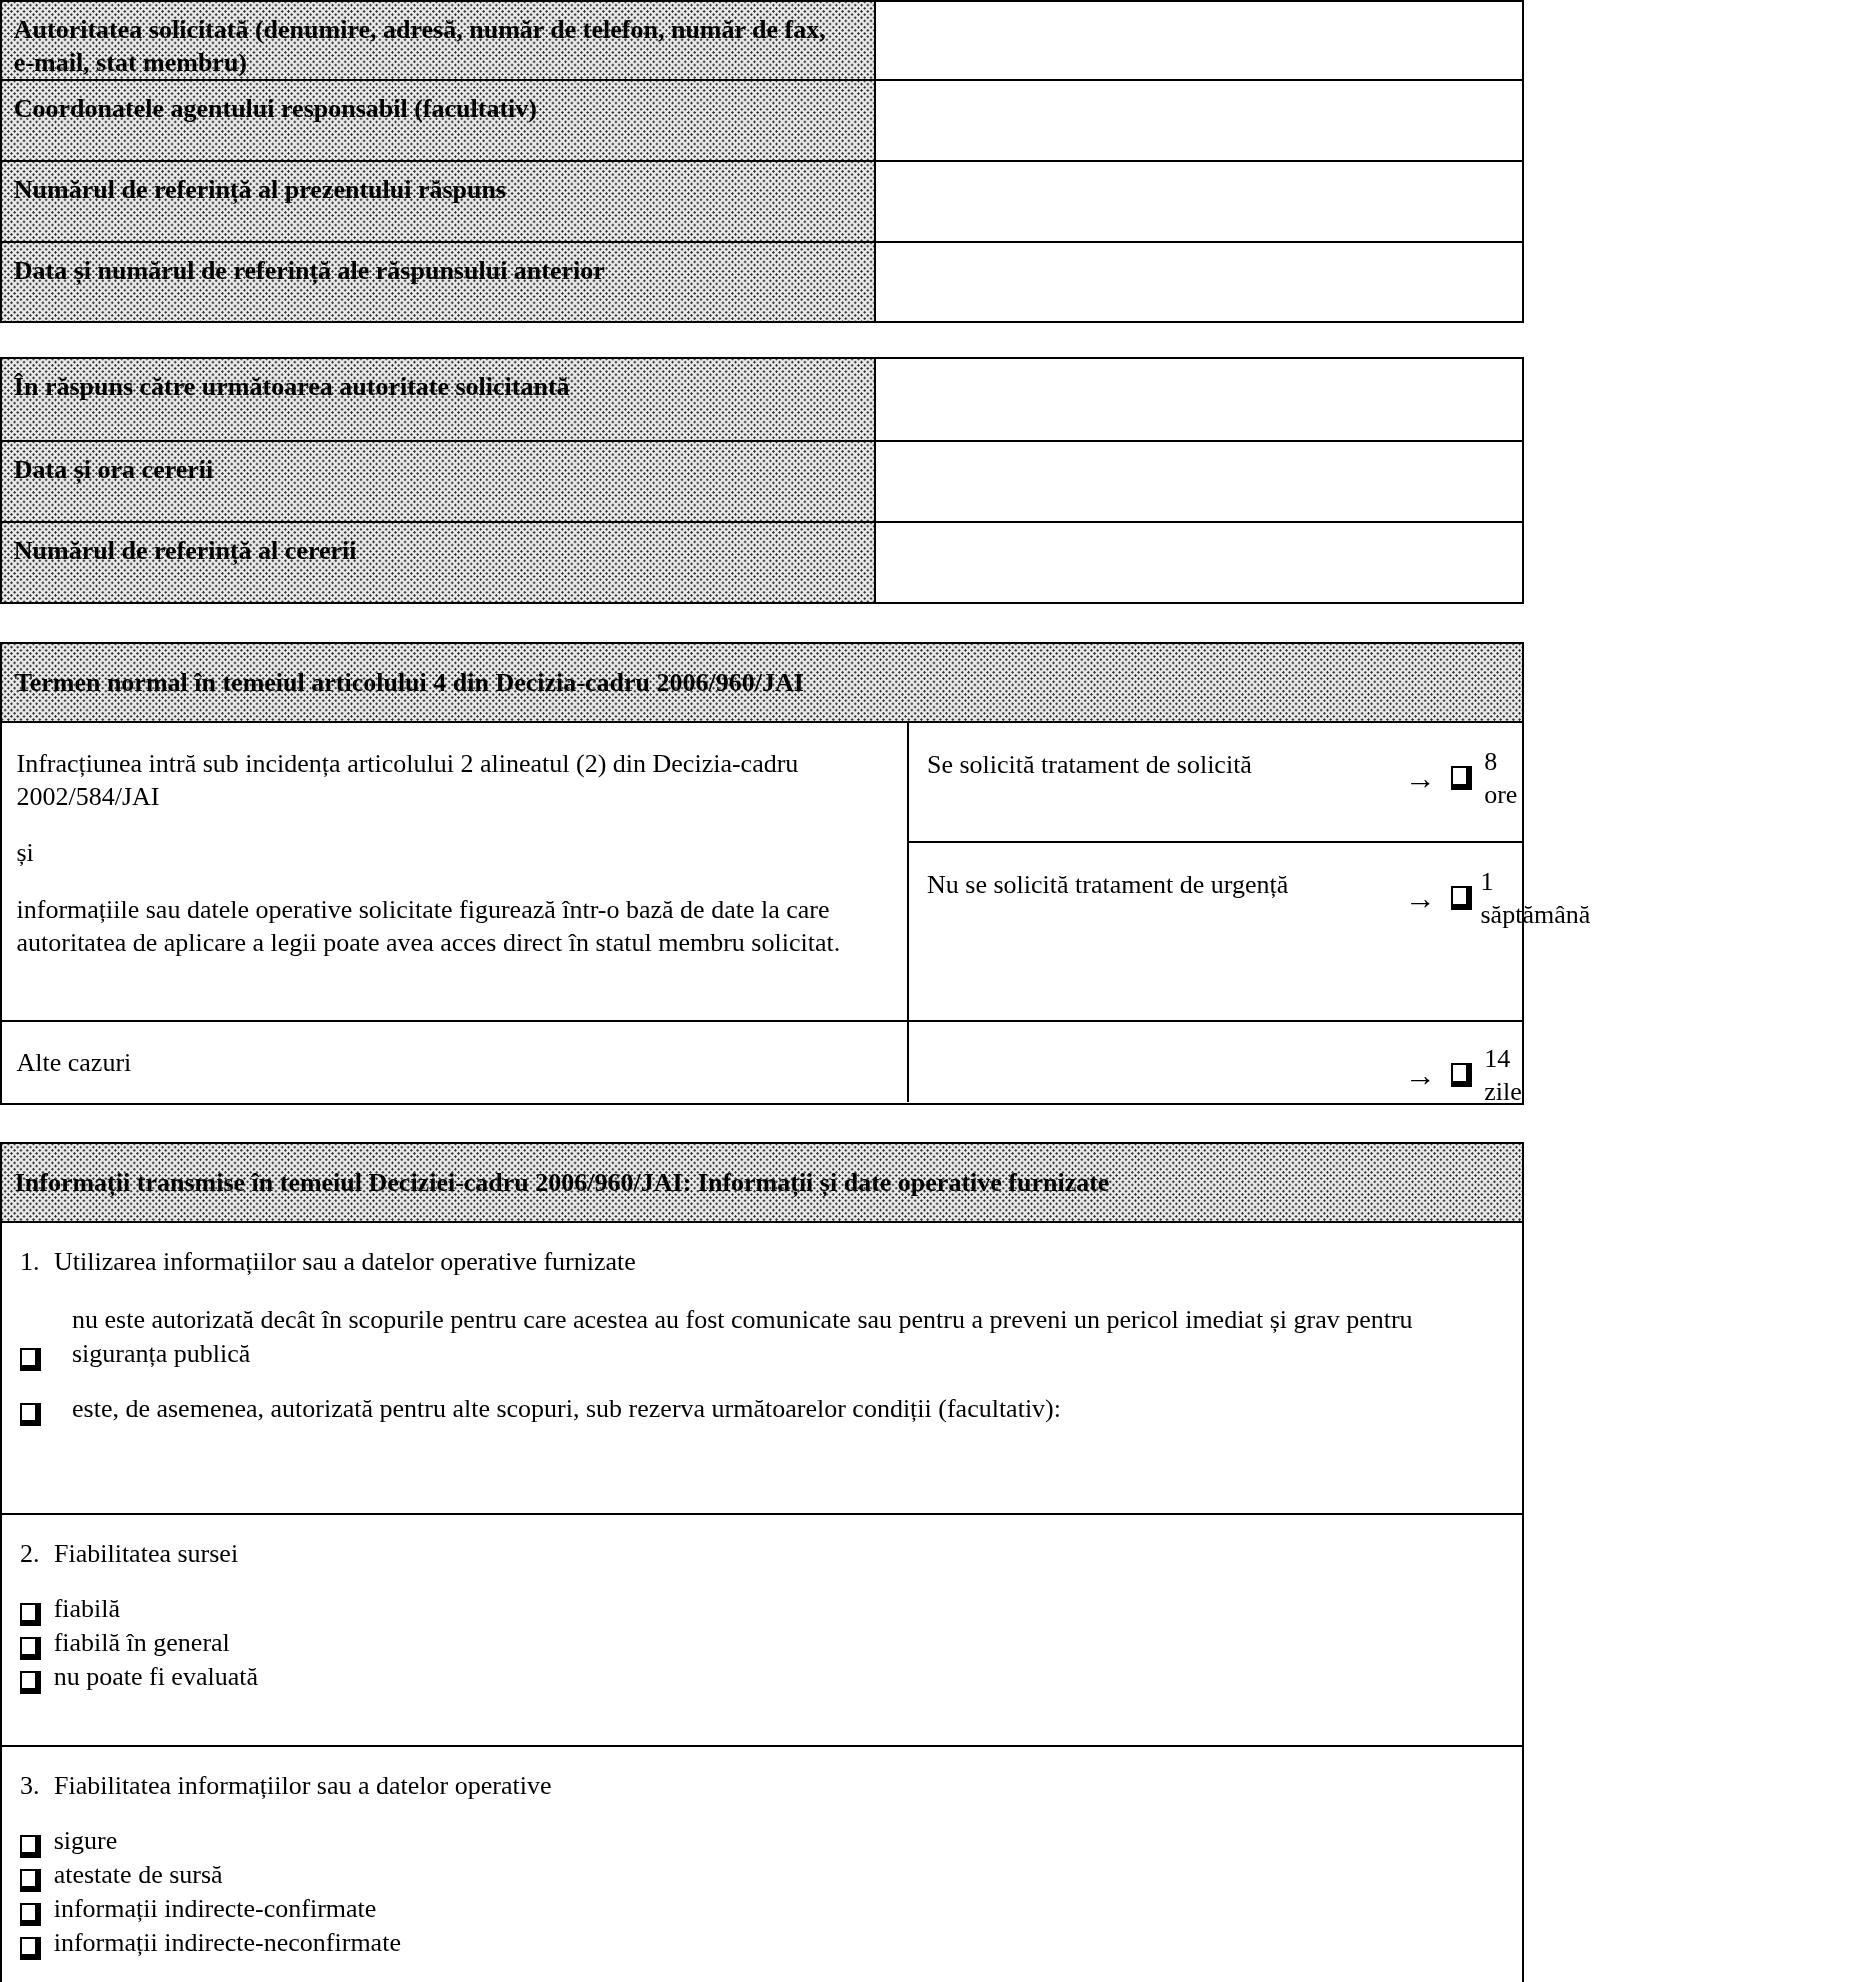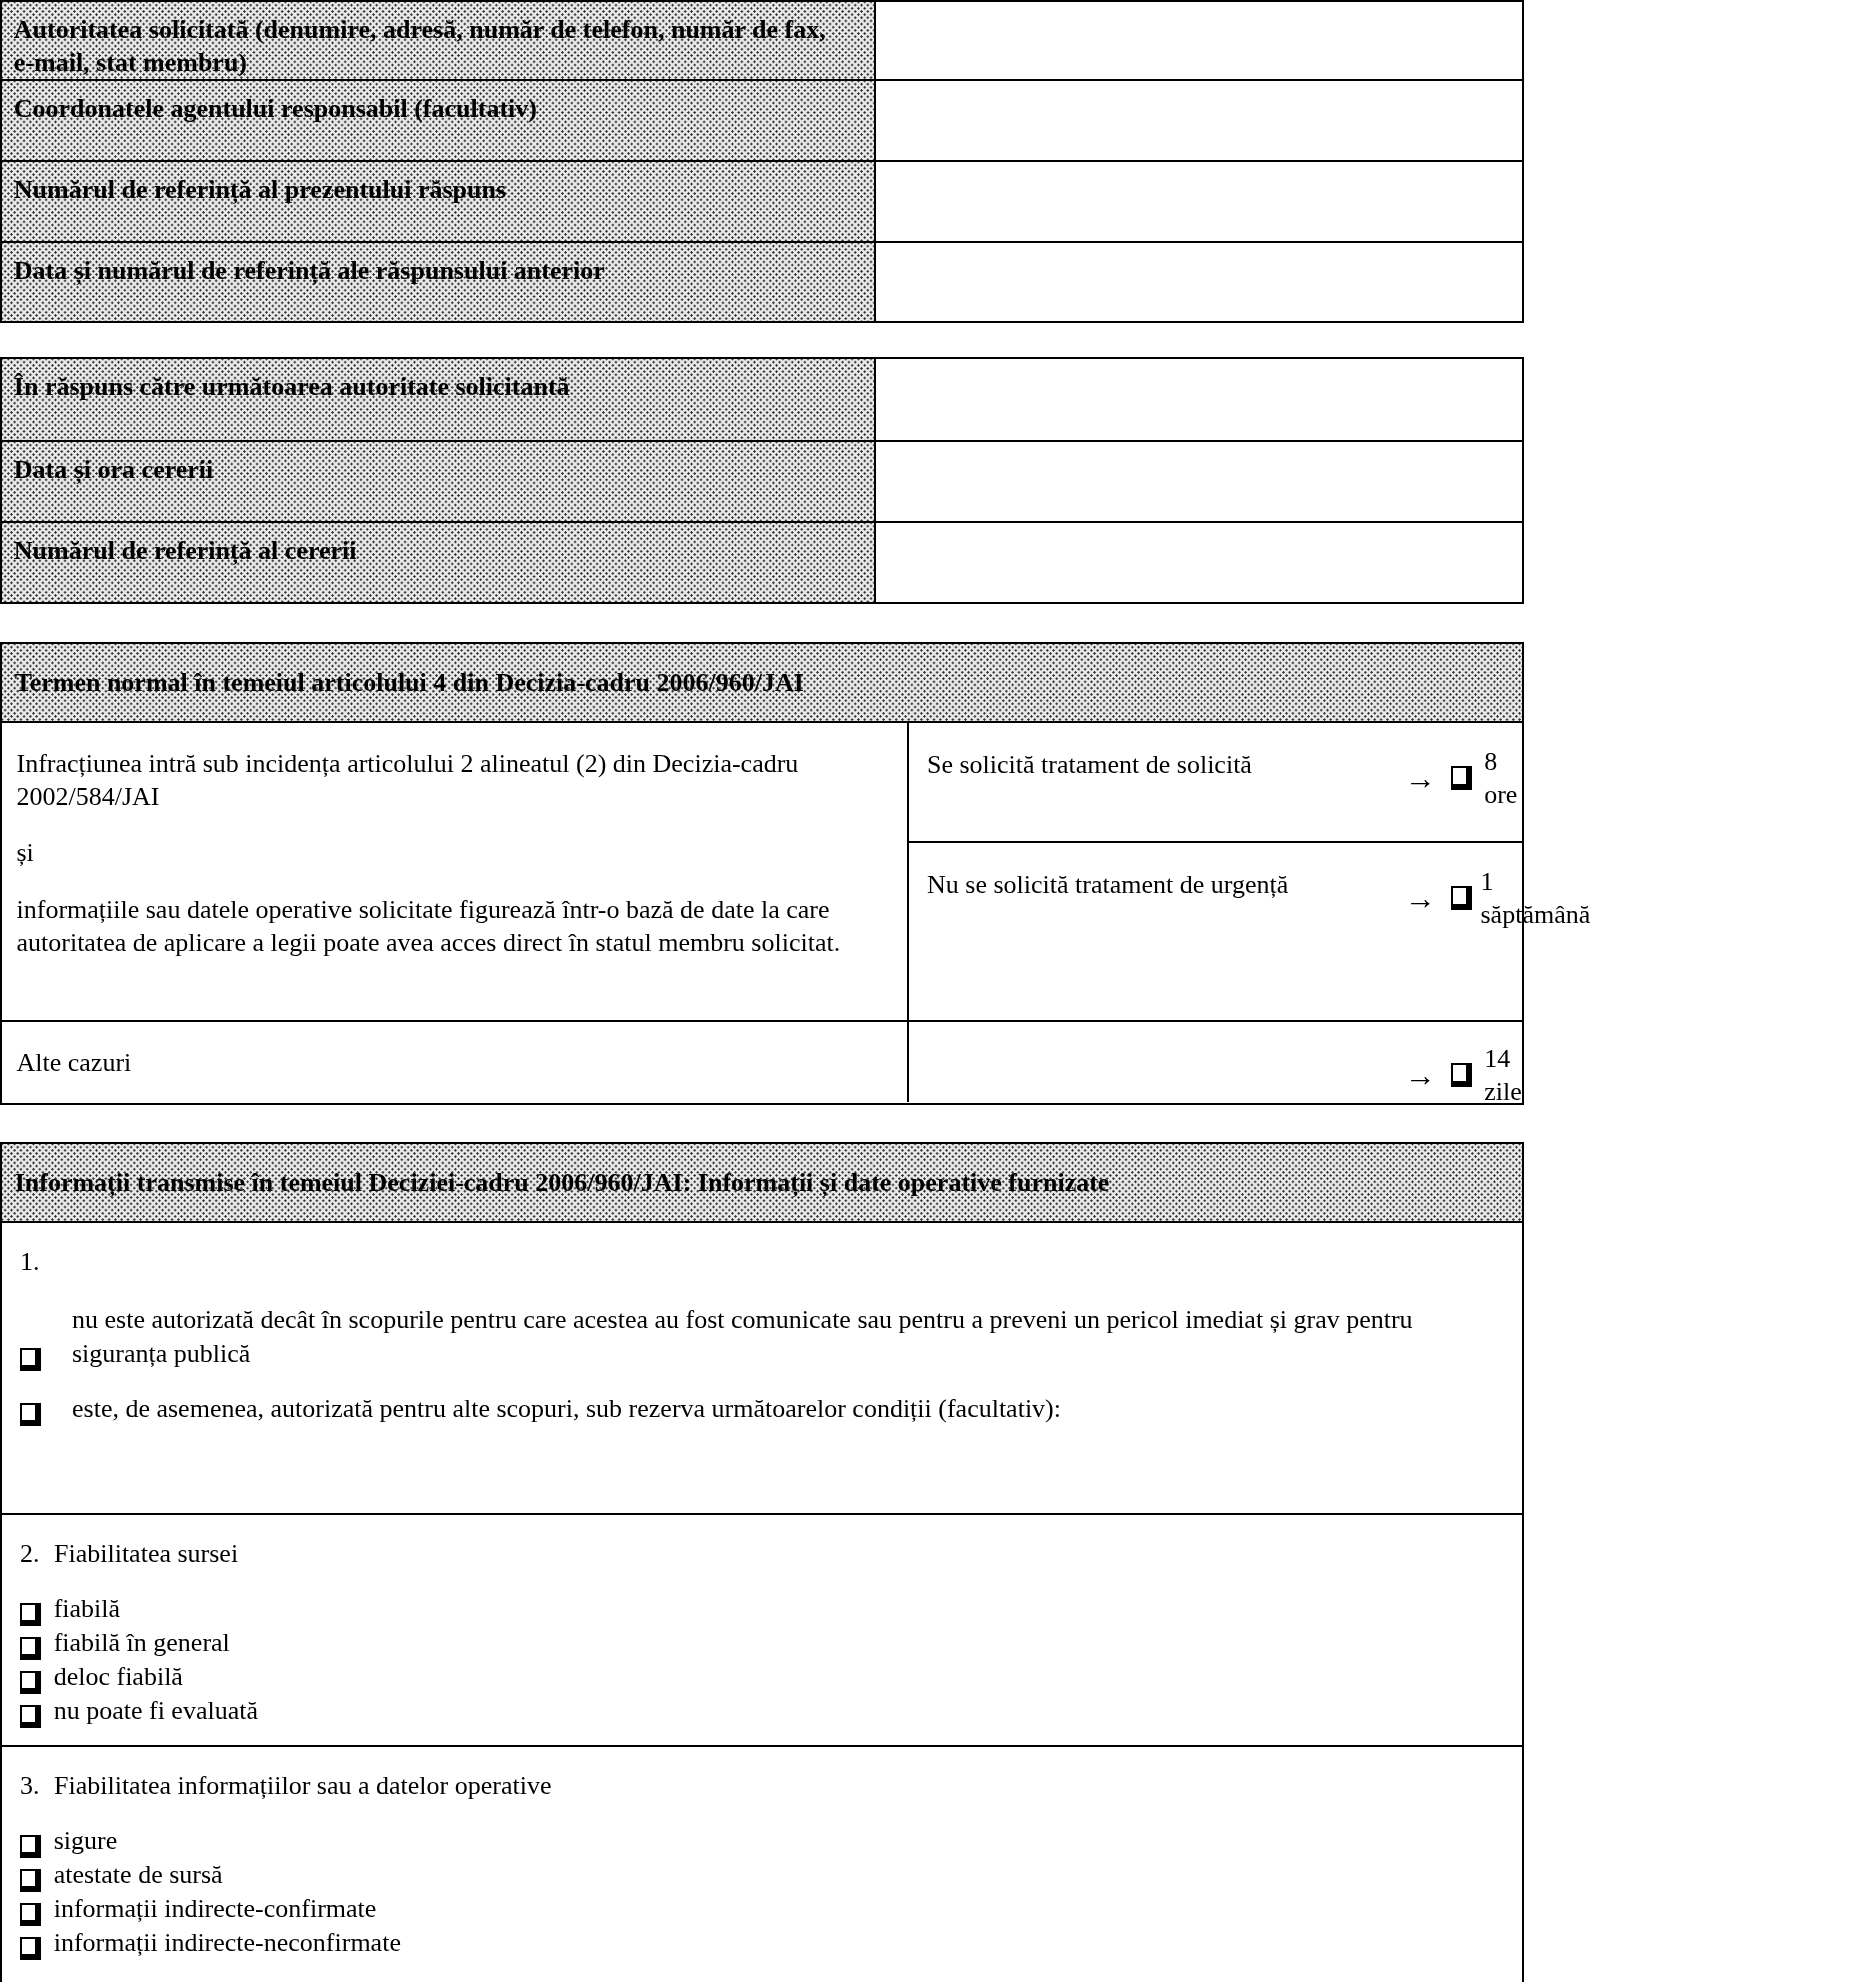--- a/index.html
+++ b/index.html
@@ -142,20 +142,21 @@
 
 <div class="tbl" id="t4" style="top:1142px;height:850px;">
   <div id="t4-grid">
     <div class="hdr shade">
       <span>Informații transmise în temeiul Deciziei-cadru 2006/960/JAI: Informații și date operative furnizate</span>
     </div>
 
     <div class="cell sec">
       <div class="sec-head">
         <span class="sec-num">1.</span>
+        <span>Utilizarea informațiilor sau a datelor operative furnizate</span>
       </div>
       <ul class="opts wide">
         <li style="margin-top:0;">
           <span class="cb"></span>
           <span>nu este autorizată decât în scopurile pentru care acestea au fost comunicate sau pentru a preveni un pericol imediat și grav pentru siguranța publică</span>
         </li>
         <li>
           <span class="cb"></span>
           <span>este, de asemenea, autorizată pentru alte scopuri, sub rezerva următoarelor condiții (facultativ):</span>
         </li>
@@ -171,24 +172,20 @@
         <li>
           <span class="cb"></span>
           <span>fiabilă</span>
         </li>
         <li>
           <span class="cb"></span>
           <span>fiabilă în general</span>
         </li>
         <li>
           <span class="cb"></span>
-          <span>deloc fiabilă</span>
-        </li>
-        <li>
-          <span class="cb"></span>
           <span>nu poate fi evaluată</span>
         </li>
       </ul>
     </div>
 
     <div class="cell sec bt">
       <div class="sec-head">
         <span class="sec-num">3.</span>
         <span>Fiabilitatea informațiilor sau a datelor operative</span>
       </div>

